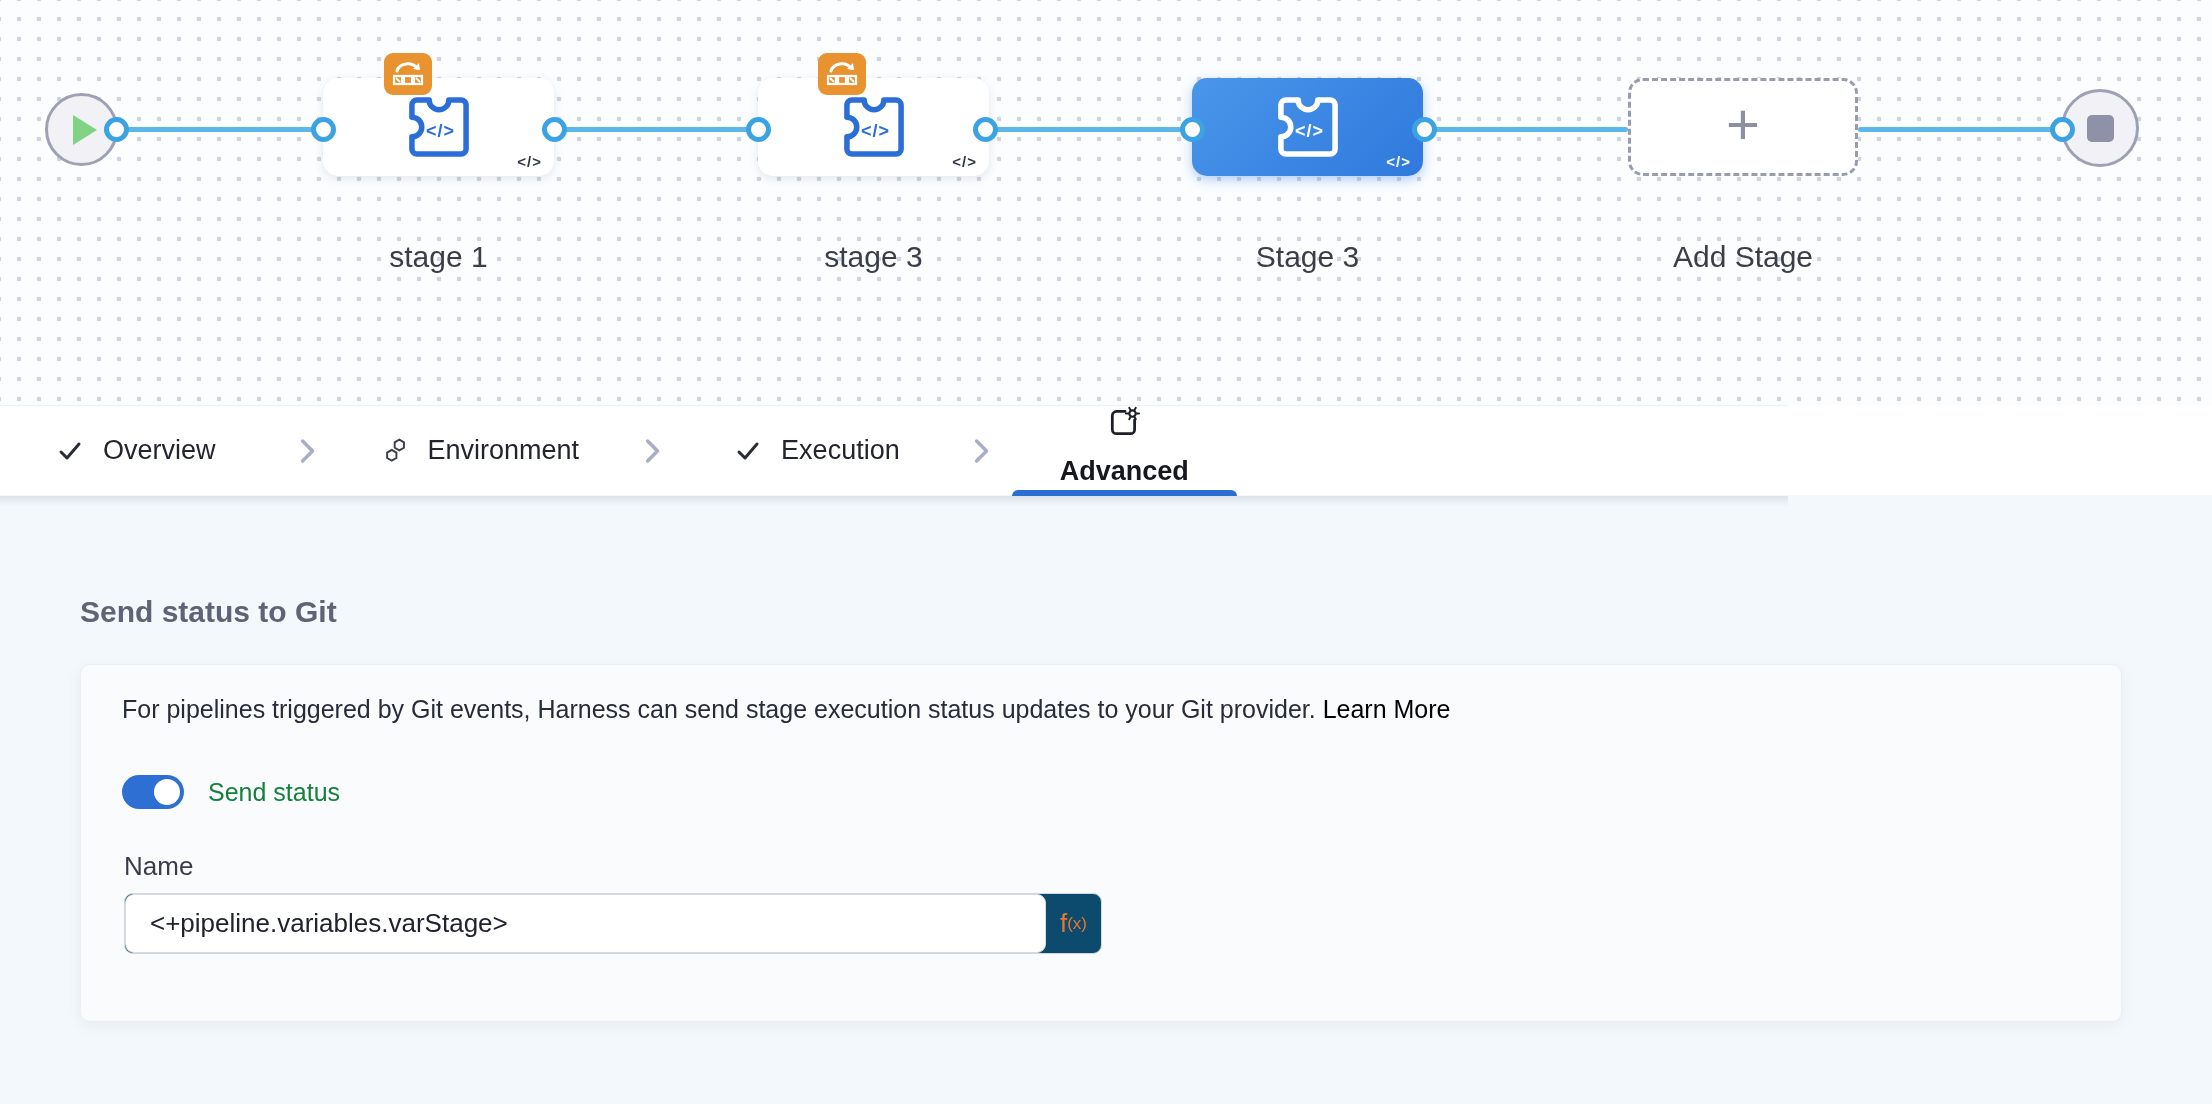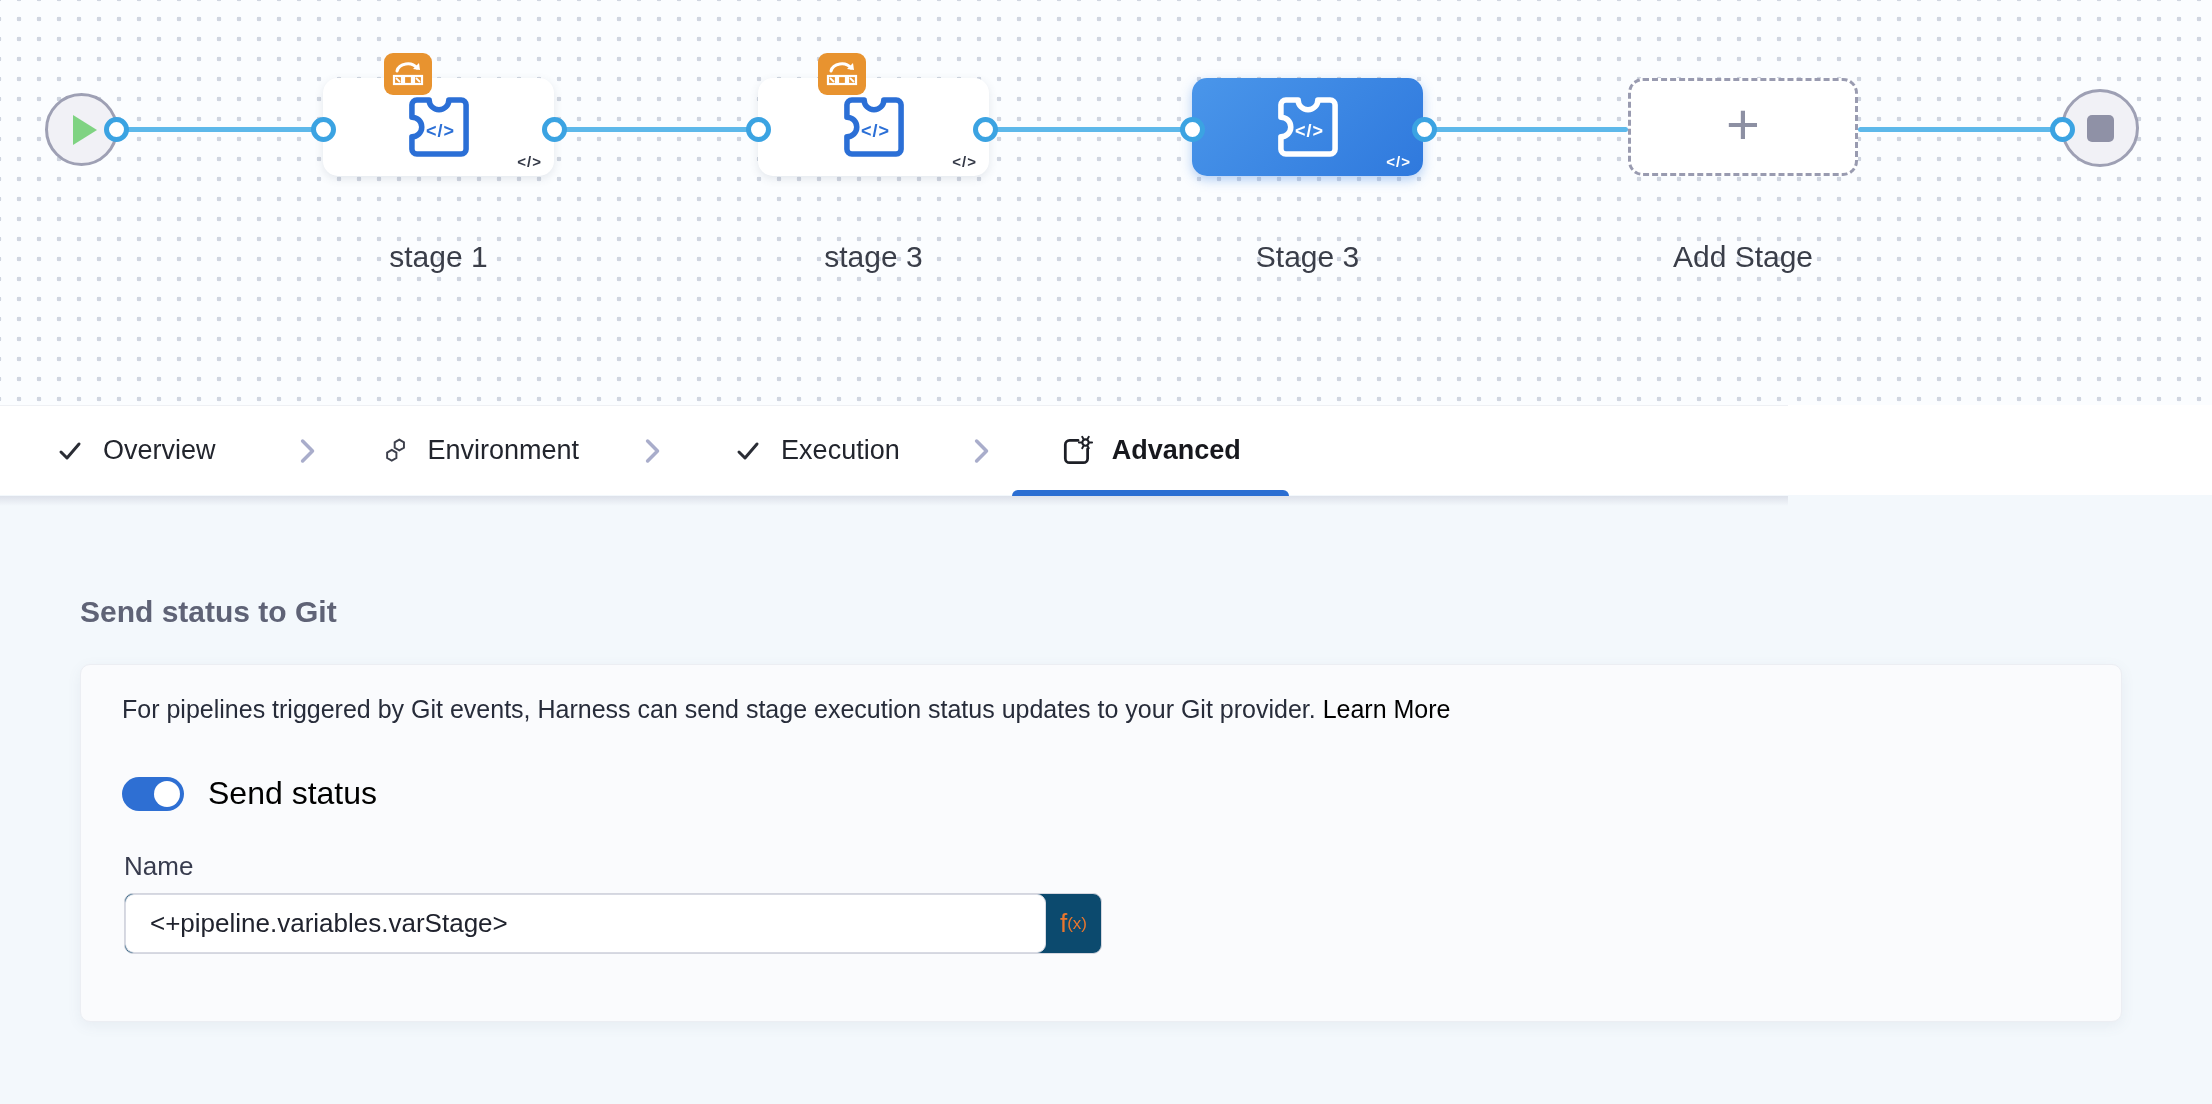--- a/index.html
+++ b/index.html
@@ -110,21 +110,21 @@
     position: absolute; left: 41px; top: 30px; font-size: 25px; color: #272c3a;
   }
   .learn-more { color: #000000; text-decoration: none; cursor: pointer; }
   .toggle-row { position: absolute; left: 41px; top: 110px; display: flex; align-items: center; gap: 24px; }
   .toggle {
     width: 62px; height: 34px; border-radius: 17px; background: #2e6fd3; position: relative; cursor: pointer;
   }
   .toggle-knob {
     position: absolute; right: 4px; top: 4px; width: 26px; height: 26px; border-radius: 50%; background: #ffffff;
   }
-  .toggle-label { font-size: 32px; color: #000000; }
+  .toggle-label { font-size: 25px; color: #15803d; }
   .name-label { position: absolute; left: 43px; top: 186px; font-size: 26px; color: #383c4e; }
   .input-group {
     position: absolute; left: 43px; top: 228px; width: 978px; height: 61px;
     background: #0c4a6e; border: 1px solid #d4d6df; border-radius: 9px;
     display: flex; align-items: stretch; overflow: hidden;
   }
   .text-input {
     width: 921px; height: 100%; background: #ffffff; border: 1px solid #d8dae3; border-radius: 9px;
     font-family: "Liberation Sans", sans-serif; font-size: 26px; color: #20232e;
     padding: 0 24px; outline: none;
@@ -265,21 +265,21 @@
     </span>
     <span>Execution</span>
   </div>
 
   <span class="tab-sep" style="margin-left:60px;">
     <svg width="22" height="28" viewBox="0 0 20 24" fill="none">
       <polyline points="6,3 15,12 6,21" stroke="#a9adcb" stroke-width="3.2" stroke-linecap="round" stroke-linejoin="round"></polyline>
     </svg>
   </span>
 
-  <div class="tab-item active" style="margin-left:20px;">
+  <div class="tab-item active" style="margin-left:20px;flex-direction:column;">
     <span class="tab-ico">
       <svg width="34" height="32" viewBox="0 0 32 30" fill="none">
         <path d="M 26,13 V 22 a 4,4 0 0 1 -4,4 H 9 a 4,4 0 0 1 -4,-4 V 9 a 4,4 0 0 1 4,-4 h 8" stroke="#1d1f26" stroke-width="2.6" stroke-linecap="round"></path>
         <circle cx="24" cy="7" r="3" stroke="#1d1f26" stroke-width="2"></circle>
         <path d="M27.8,7 L30.2,7 M25.9,10.3 L27.1,12.4 M22.1,10.3 L20.9,12.4 M20.2,7 L17.8,7 M22.1,3.7 L20.9,1.6 M25.9,3.7 L27.1,1.6" stroke="#1d1f26" stroke-width="1.8" stroke-linecap="round"></path>
       </svg>
     </span>
     <span>Advanced</span>
   </div>
 </div>

